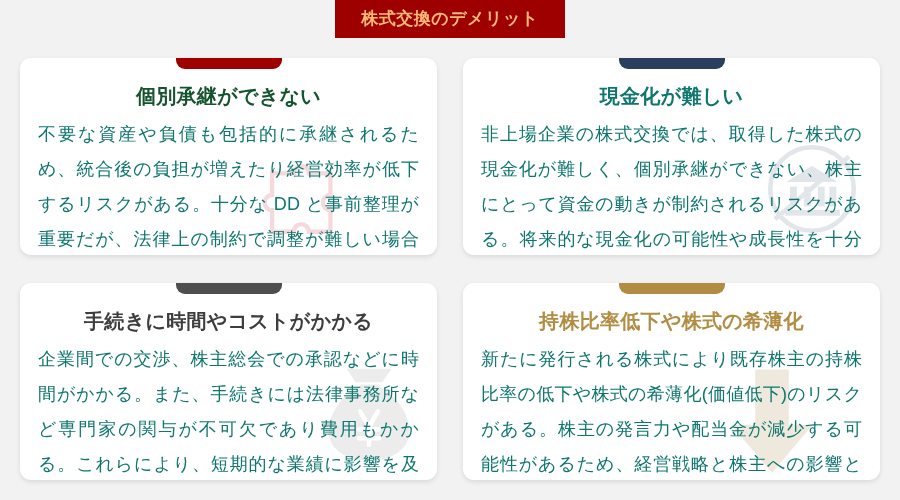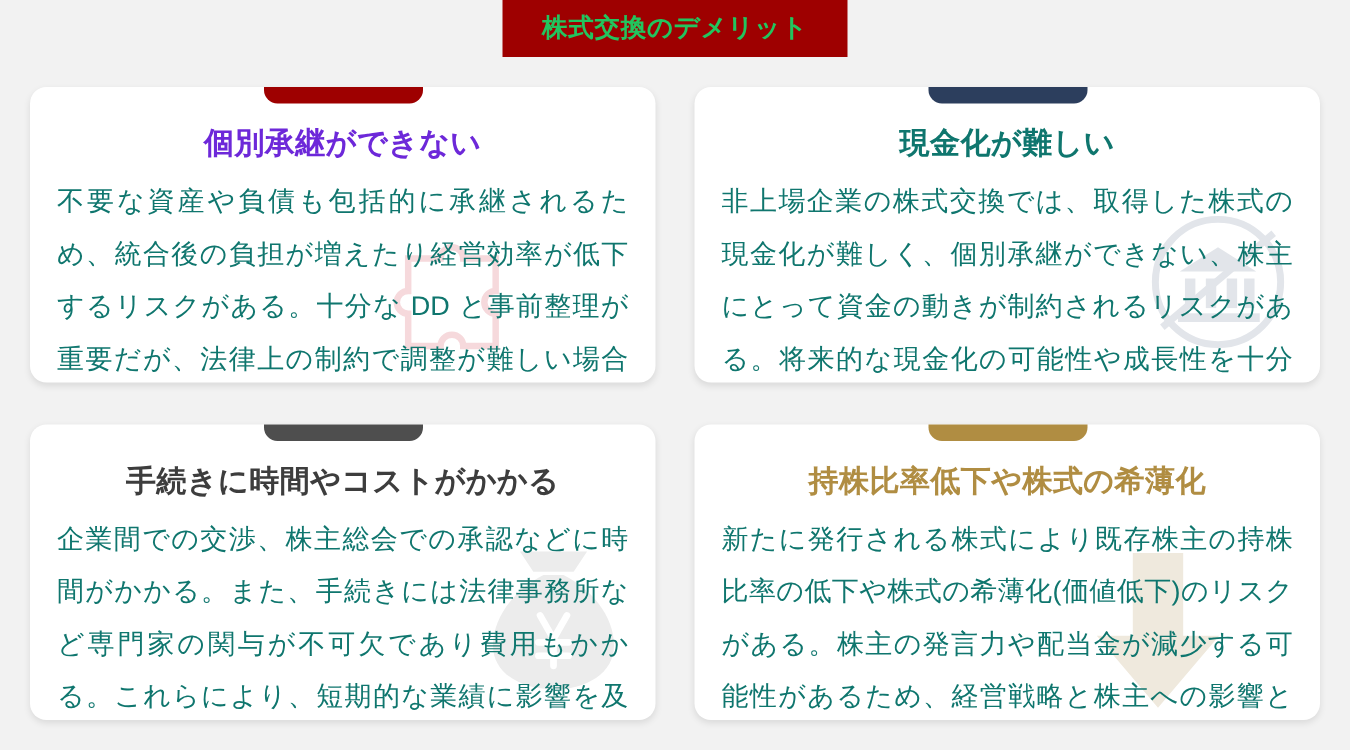--- a/index.html
+++ b/index.html
@@ -108,28 +108,28 @@
   }
   .wm-puzzle  { right: 72px; bottom: 2px; }
   .wm-bank    { right: 10px; bottom: 4px; }
   .wm-arrow   { right: 48px; bottom: -4px; }
   .wm-money   { right: 12px; bottom: 2px; }
 </style>
 </head>
 <body style="background: rgb(242, 242, 242);">
 
 <div class="header-badge-wrap">
-  <div class="header-badge" style="background: rgb(158, 0, 0); color: #22c55e;">株式交換のデメリット</div>
+  <div class="header-badge" style="background: rgb(158, 0, 0); color: #fdba74;">株式交換のデメリット</div>
 </div>
 
 <div class="card-grid">
 
   <div class="card">
     <div class="card-tab" style="background: rgb(158, 0, 0);"></div>
-    <div class="card-title" style="color: #6d28d9;">個別承継ができない</div>
+    <div class="card-title" style="color: #14532d;">個別承継ができない</div>
     <div class="card-body">不要な資産や負債も包括的に承継されるため、統合後の負担が増えたり経営効率が低下するリスクがある。十分な DD と事前整理が重要だが、法律上の制約で調整が難しい場合もある。</div>
     <div class="watermark wm-puzzle" style="color: rgb(246, 217, 220);">
       <svg width="108" height="108" viewBox="0 0 100 100" fill="none">
         <path d="M14 30 h20 a7 7 0 1 1 14 0 h20 v20 a7 7 0 1 0 0 14 v20 h-20 a7 7 0 1 0 -14 0 h-20 v-20 a7 7 0 1 1 0 -14 z" stroke="currentColor" stroke-width="4" fill="none" class="wm-stroke"></path>
       </svg>
     </div>
   </div>
 
   <div class="card">
     <div class="card-tab" style="background: rgb(44, 62, 93);"></div>

